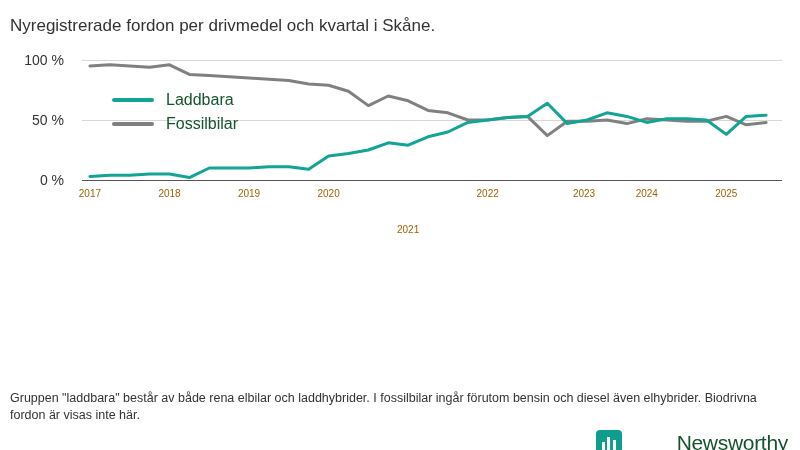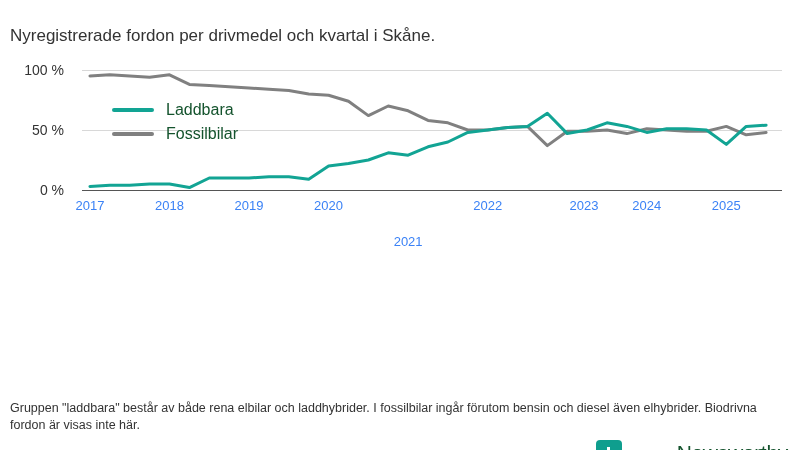--- a/index.html
+++ b/index.html
@@ -28,21 +28,21 @@
     line-height: 1.18;
     letter-spacing: -0.2px;
     color: #1a1a1a;
     margin: 8px 0 0 0;
     padding: 0 0 0 2px;
     max-width: 760px;
   }
   .subtitle {
     font-size: 17px;
     color: #333333;
-    margin: 26px 0 0 2px;
+    margin: 16px 0 0 2px;
     font-weight: normal;
   }
   .chart-area {
     position: relative;
     margin-top: 14px;
     width: 784px;
     height: 160px;
   }
   .plot {
     position: absolute;
@@ -69,22 +69,22 @@
     position: absolute;
     right: 718px;
     font-size: 14px;
     color: #333333;
     text-align: right;
     white-space: nowrap;
     transform: translateY(-50%);
   }
   .xtick {
     position: absolute;
-    font-size: 13px;
-    color: #3b82f6;
+    font-size: 10px;
+    color: #a16207;
     text-align: center;
     transform: translateX(-50%);
   }
   .legend {
     position: absolute;
     left: 104px;
     top: 38px;
   }
   .legend-row {
     display: flex;

